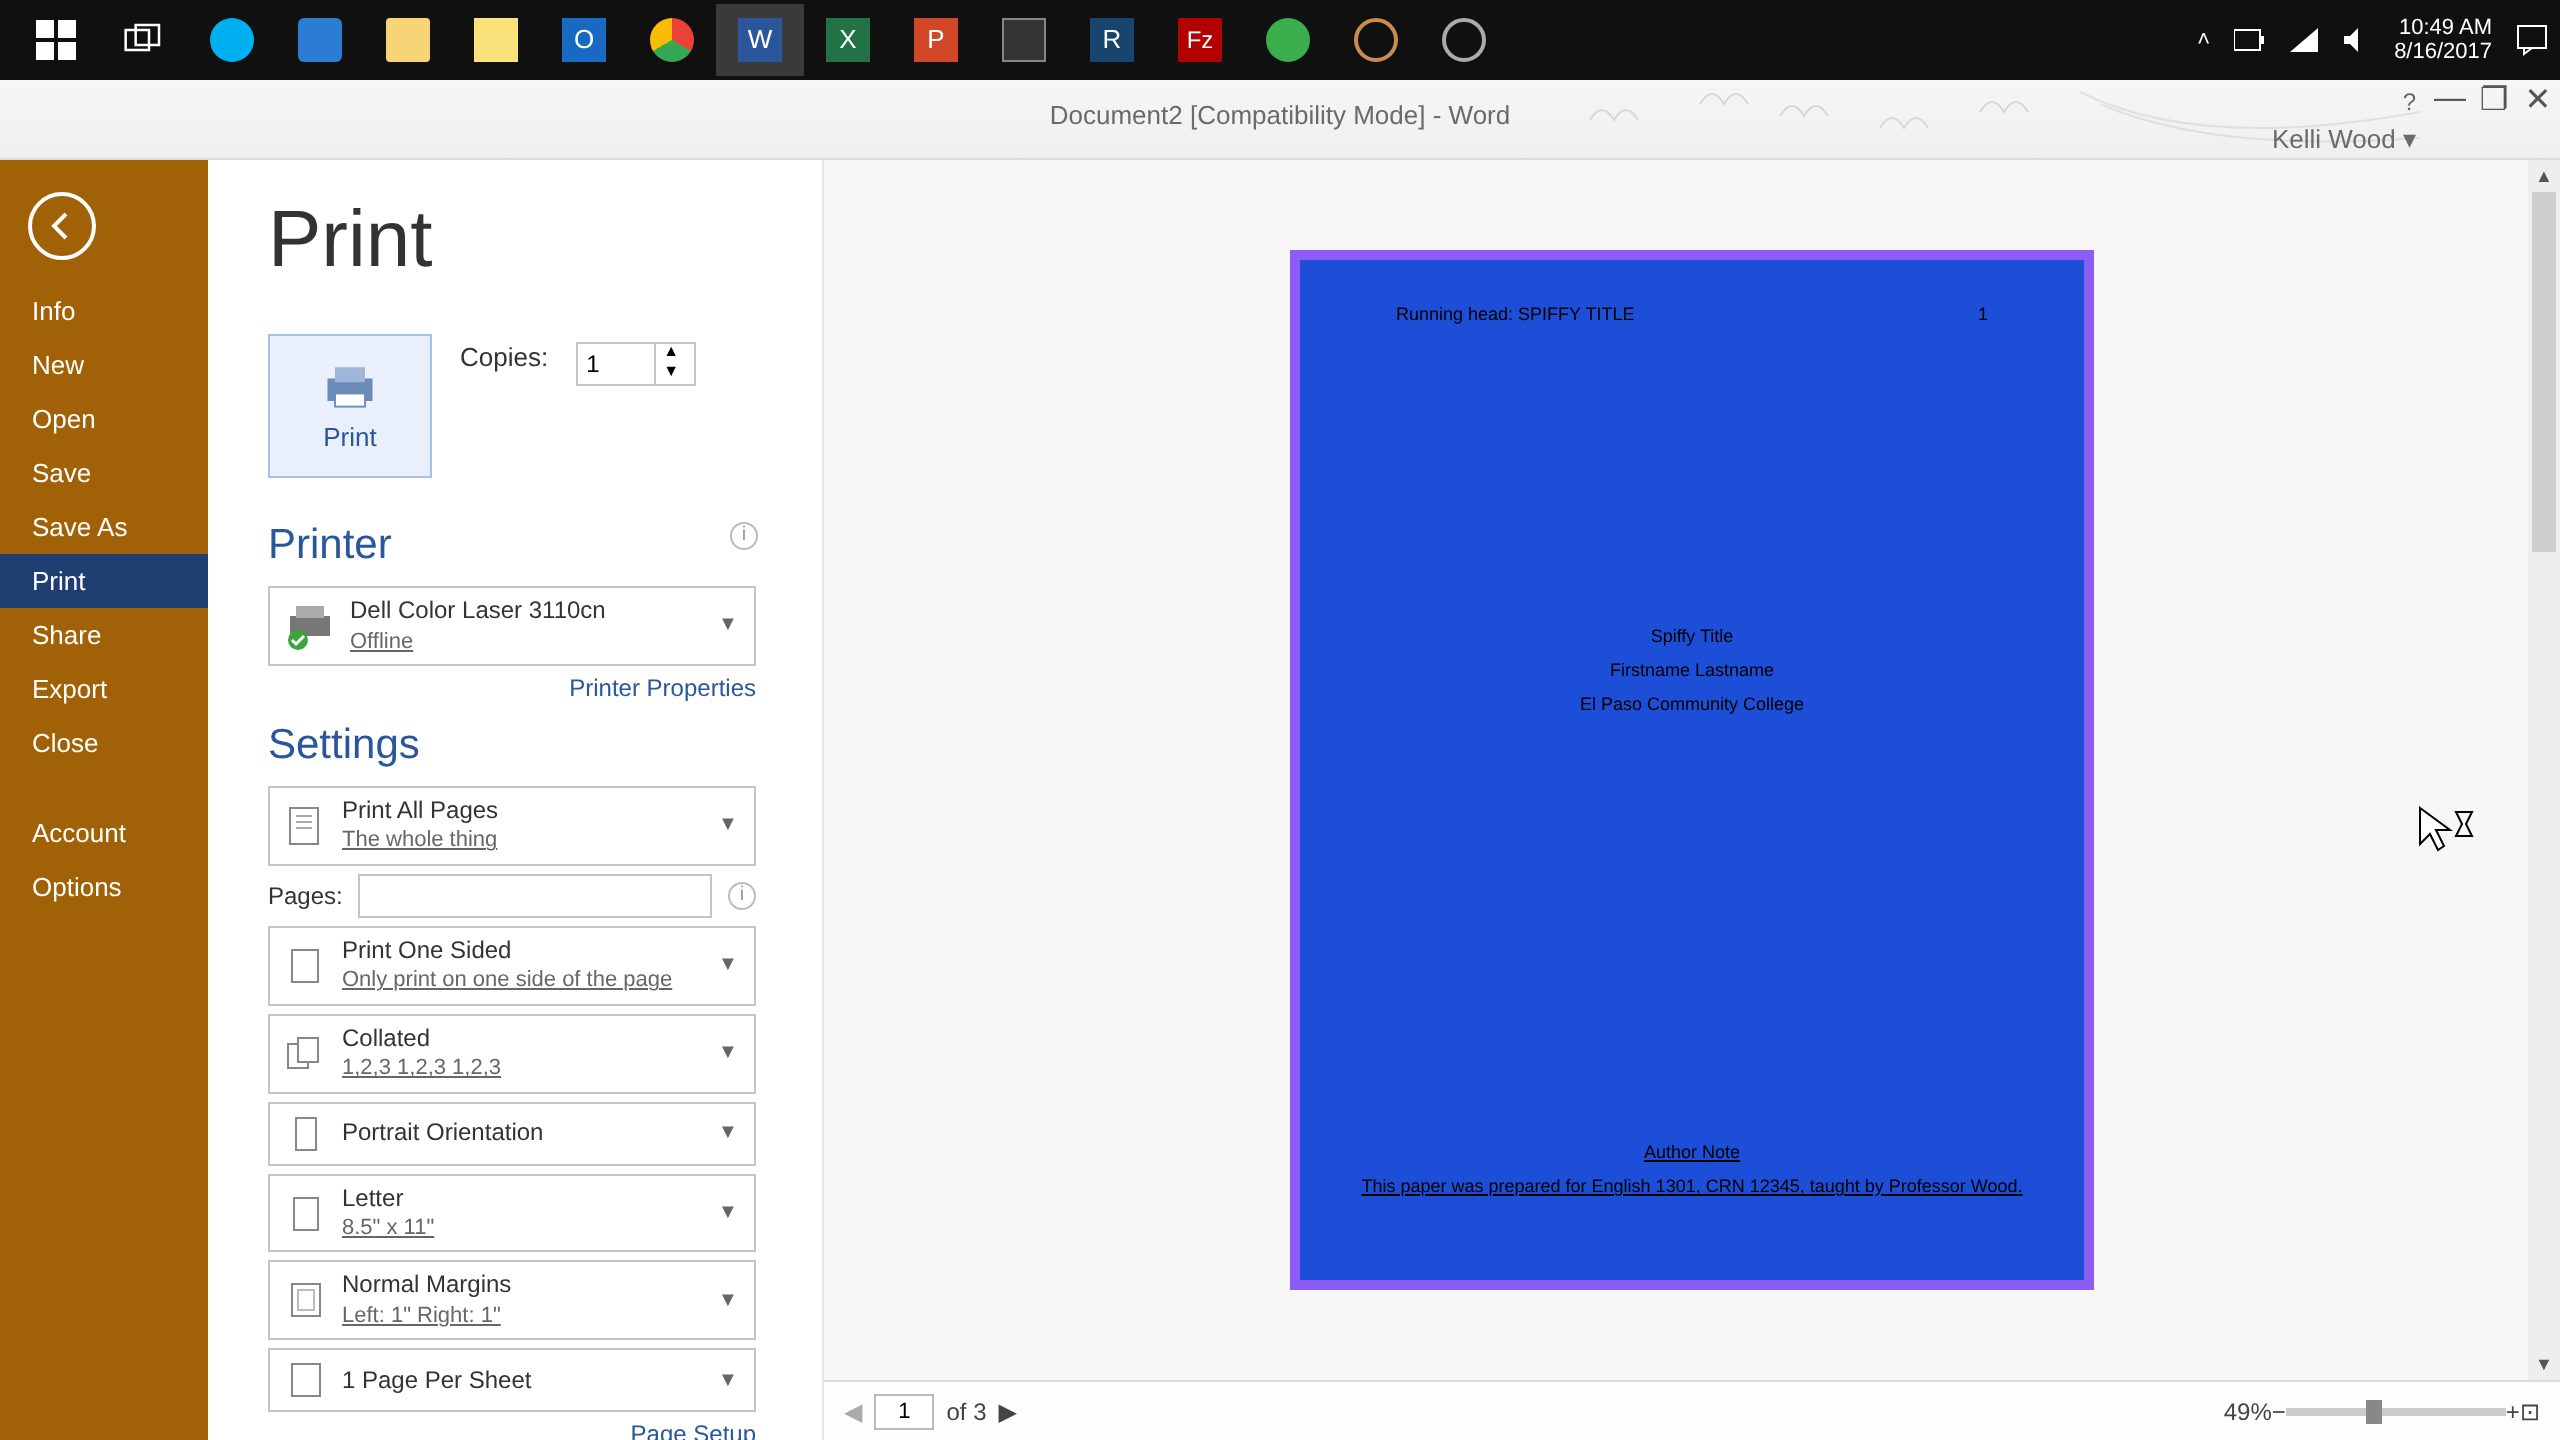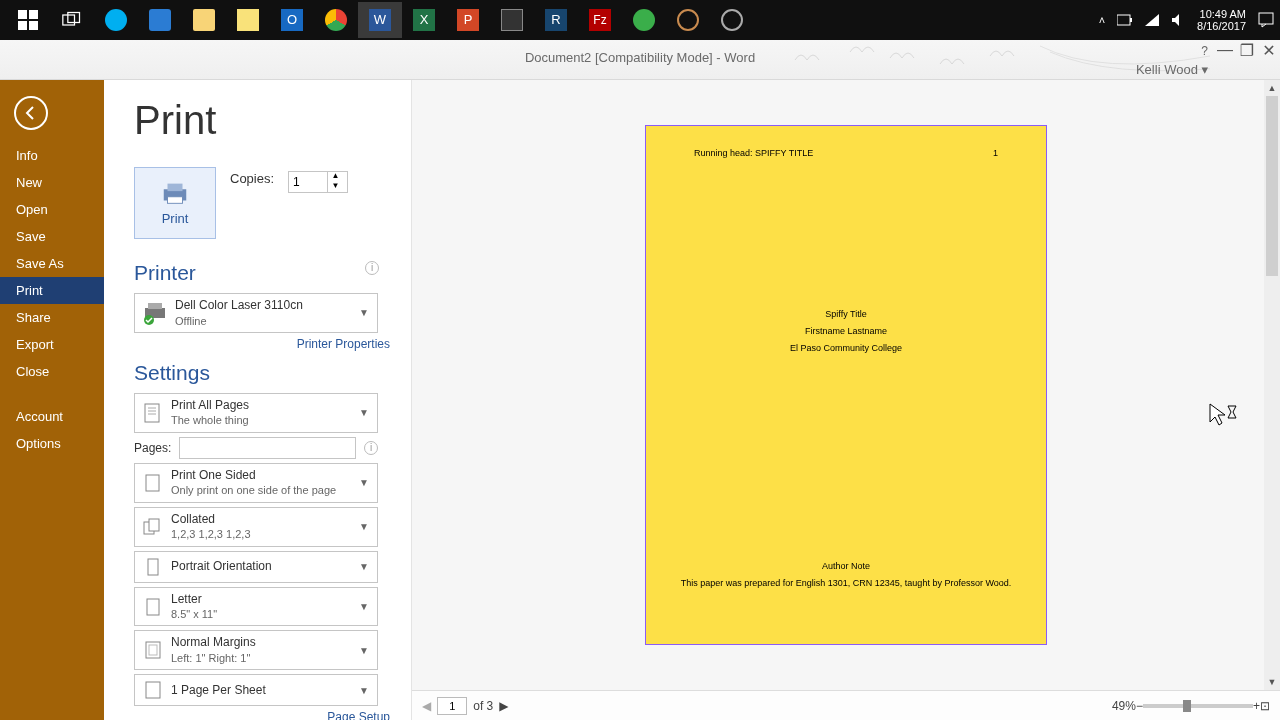--- a/index.html
+++ b/index.html
@@ -46,38 +46,38 @@
 .copies-box .spin { width: 16px; display:flex; flex-direction:column; }
 .copies-box .spin div { height: 10px; line-height:8px; font-size:8px; text-align:center; border-left:1px solid #c5c5c5; }
 
 .section-h { font-size: 21px; color: #2a579a; font-weight: 400; margin: 4px 0 8px; }
 .info-icon { float:right; width:14px; height:14px; border:1px solid #bbb; border-radius:50%; font-size:10px; color:#999; text-align:center; line-height:12px; margin-right: 32px; }
 
 .dd { width: 244px; border: 1px solid #c5c5c5; display:flex; align-items:center; padding: 4px 6px; margin-bottom: 4px; position:relative; }
 .dd .dd-ico { width: 28px; height: 28px; margin-right: 6px; flex-shrink:0; display:flex; align-items:center; justify-content:center;}
 .dd .dd-ico.small { width: 24px; height: 24px; }
 .dd .dd-body { flex:1; font-size: 12px; color:#333; line-height:1.3; }
-.dd .dd-body .sub { color:#666; font-size: 11px; }
+.dd .dd-body .sub { color:#666; font-size: 11px; text-decoration: underline; }
 .dd .dd-caret { width: 12px; color:#666; font-size:10px; }
 .dd.single { height: 32px; }
 
-.link-small { font-size: 12px; color:#2a579a; cursor:pointer; display:block; text-align:right; width:244px; margin: 2px 12px 10px;}
+.link-small { font-size: 12px; color:#2a579a; cursor:pointer; display:block; text-align:right; width:244px; margin: 2px 0 10px;}
 
 .pages-row { display:flex; align-items:center; gap:8px; width:244px; margin-bottom:4px;justify-content:space-between;}
 .pages-row label { font-size:12px; color:#333; }
 .pages-row input { flex:1; border:1px solid #c5c5c5; height:22px; padding:2px 4px; font-size:12px;}
 .pages-row .hint { width:14px; height:14px; border:1px solid #bbb; border-radius:50%; font-size:10px; color:#999; text-align:center; line-height:12px;}
 
 
 .preview-wrap { flex:1; background:#f6f6f6; position:relative; display:flex; flex-direction:column; }
 .preview-canvas { flex:1; display:flex; align-items:center; justify-content:center; position:relative; }
-.page-preview { width: 402px; height: 520px; background:#fde047; border:1px solid #8b5cf6; position:relative; font-family: 'Times New Roman', serif; }
+.page-preview { width: 402px; height: 520px; background:#1d4ed8; border:5px solid #8b5cf6; position:relative; font-family: 'Times New Roman', serif; }
 .page-preview .hdr { position:absolute; top: 22px; left: 48px; right: 48px; font-size: 9px; display:flex; justify-content:space-between; }
 .page-preview .mid { position:absolute; top: 180px; left:0; right:0; text-align:center; font-size: 9px; line-height: 1.9; }
-.page-preview .foot { position:absolute; bottom: 52px; left:0; right:0; text-align:center; font-size: 9px; line-height: 1.9; }
+.page-preview .foot { position:absolute; bottom: 38px; left:0; right:0; text-align:center; font-size: 9px; line-height: 1.9; text-decoration: underline; }
 .cursor-busy { position:absolute; left: 796px; top: 322px; }
 
 .preview-scroll { position:absolute; right:0; top:0; bottom:30px; width:16px; background:#eee;}
 .preview-scroll .up,.preview-scroll .down{height:16px;text-align:center;font-size:9px;color:#555;line-height:16px;}
 .preview-scroll .thumb{ position:absolute; top:16px; left:2px; right:2px; height:180px; background:#cfcfcf;}
 
 .preview-footer { height: 30px; border-top:1px solid #ddd; display:flex; align-items:center; padding:0 10px; font-size:12px; color:#444; background:#fdfdfd;}
 .preview-footer .pager { display:flex; align-items:center; gap:6px; }
 .preview-footer .pager input { width:30px; height:18px; border:1px solid #bbb; text-align:center; font-size:11px;}
 .preview-footer .zoom { margin-left:auto; display:flex; align-items:center; gap:0;}

